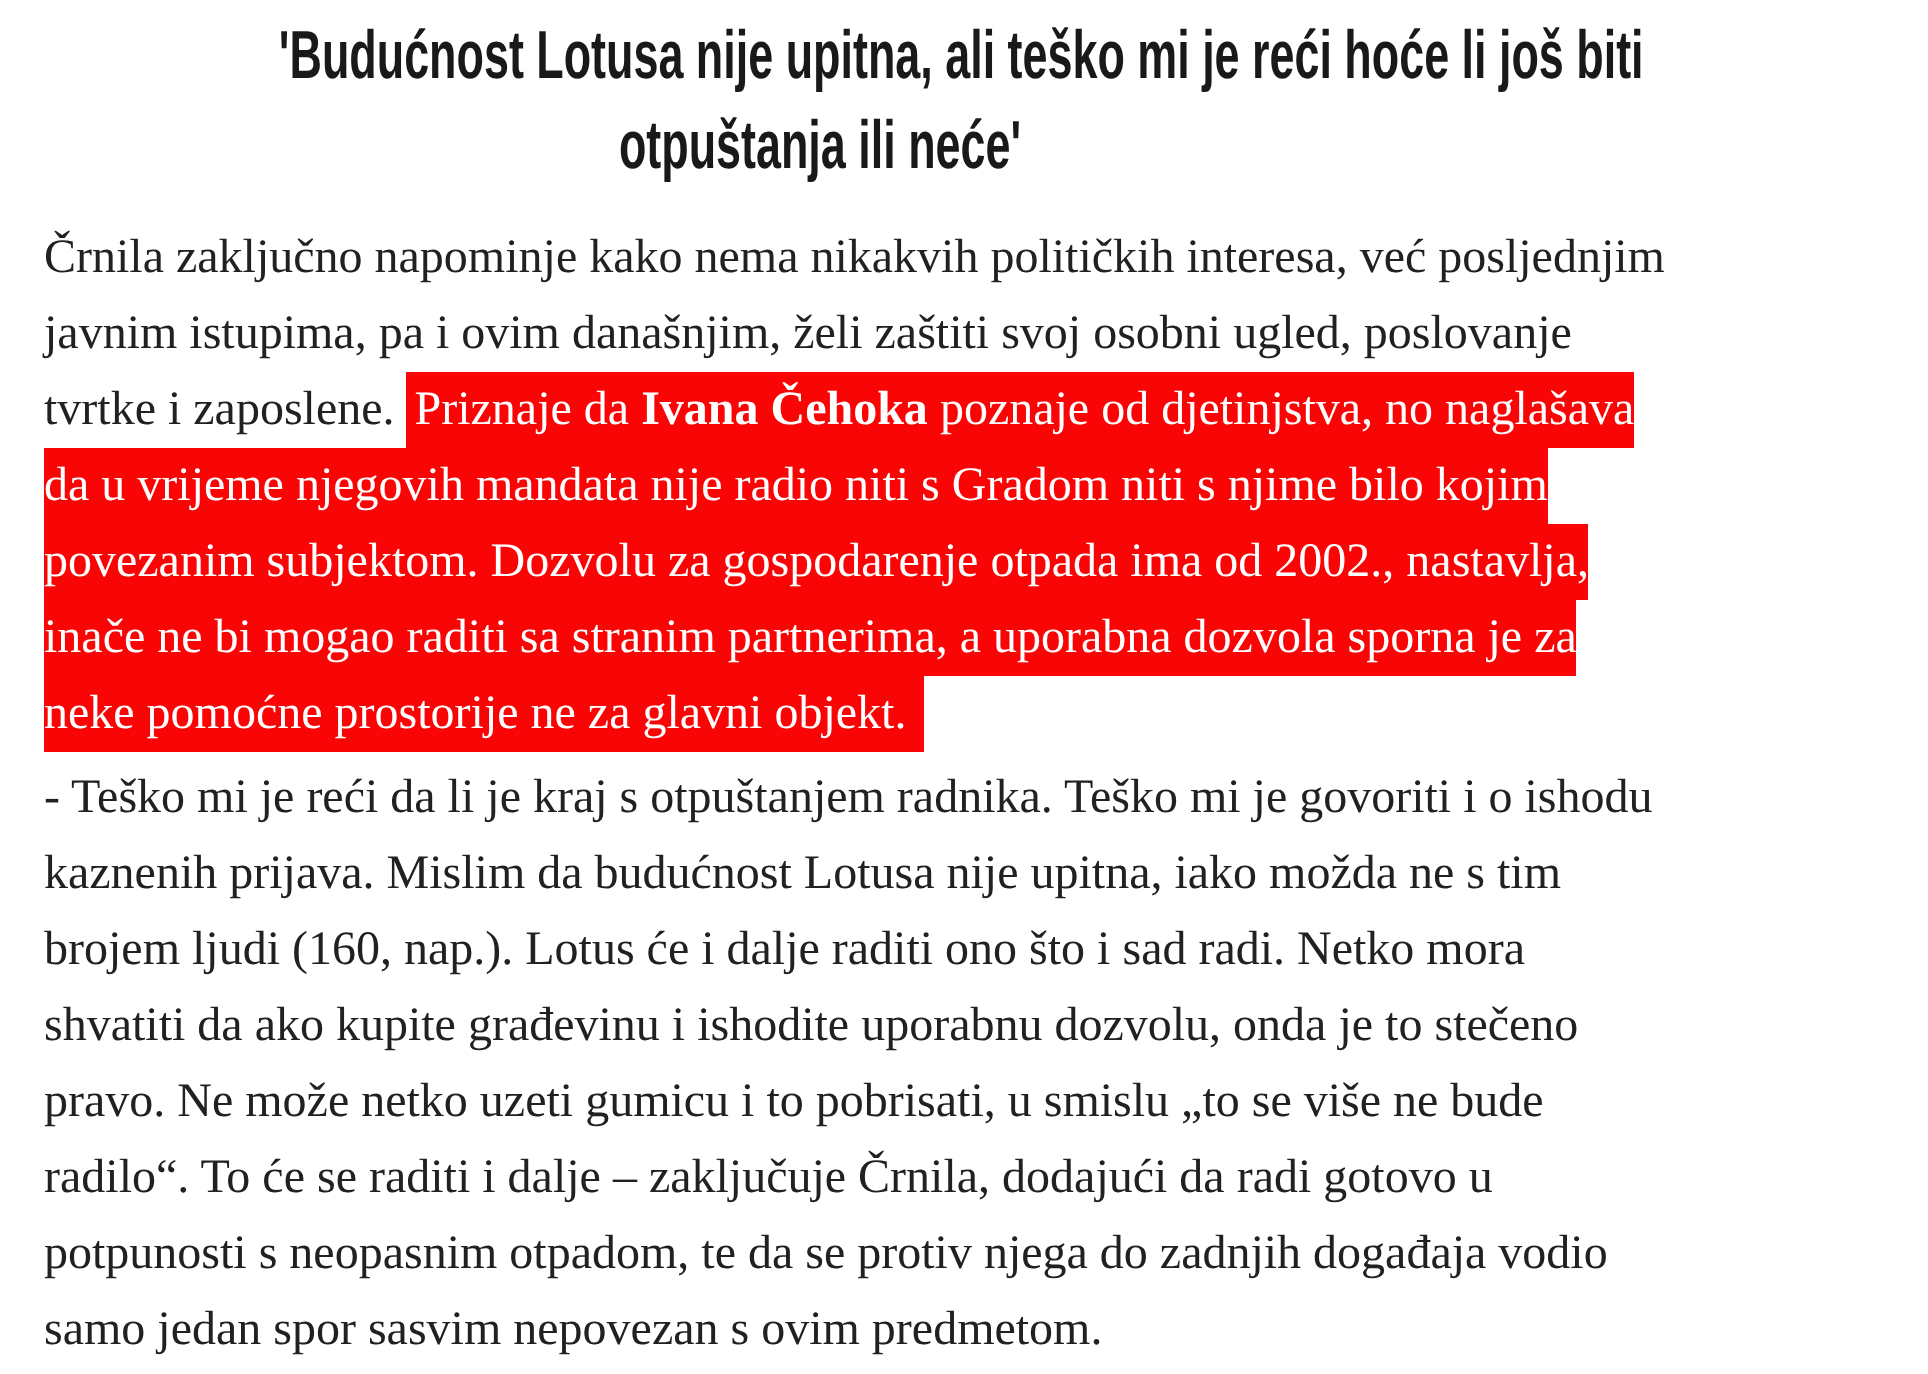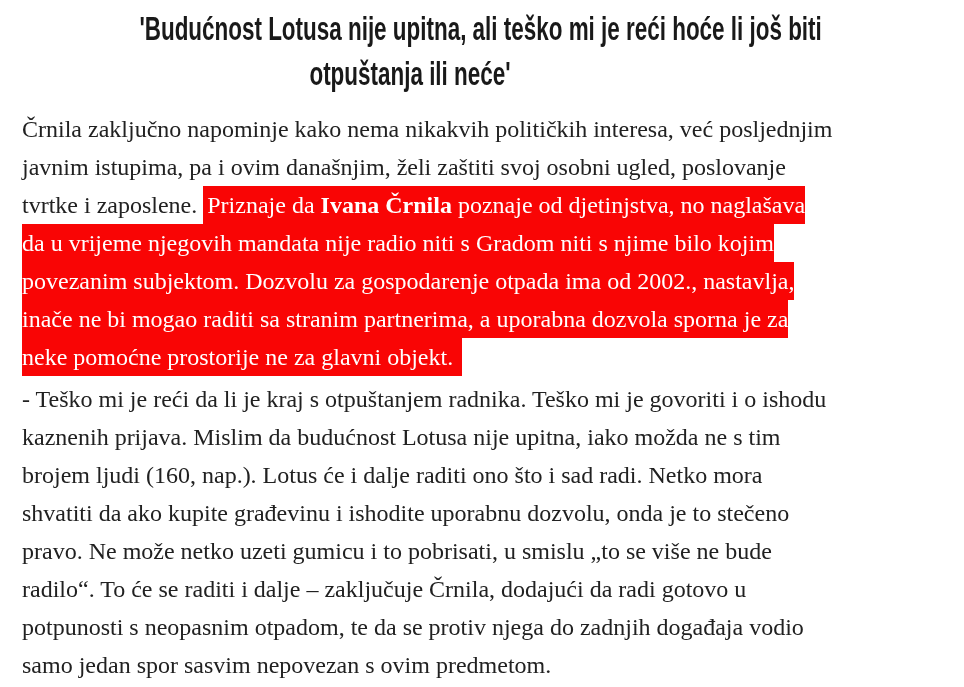--- a/index.html
+++ b/index.html
@@ -52,21 +52,21 @@
 </style>
 </head>
 <body>
 
 <article class="article">
   <h1 class="headline">'Budućnost Lotusa nije upitna, ali teško mi je reći hoće li još biti
 otpuštanja ili neće'</h1>
 
   <p class="para p1"><span>Črnila zaključno napominje kako nema nikakvih političkih interesa, već posljednjim
 javnim istupima, pa i ovim današnjim, želi zaštiti svoj osobni ugled, poslovanje
-tvrtke i zaposlene. </span><span class="hl"><span>Priznaje da </span><strong>Ivana Črnila</strong><span> poznaje od djetinjstva, no naglašava
+tvrtke i zaposlene. </span><span class="hl"><span>Priznaje da </span><strong>Ivana Čehoka</strong><span> poznaje od djetinjstva, no naglašava
 da u vrijeme njegovih mandata nije radio niti s Gradom niti s njime bilo kojim
 povezanim subjektom. Dozvolu za gospodarenje otpada ima od 2002., nastavlja,
 inače ne bi mogao raditi sa stranim partnerima, a uporabna dozvola sporna je za
 neke pomoćne prostorije ne za glavni objekt.</span></span></p>
 
   <p class="para p2">- Teško mi je reći da li je kraj s otpuštanjem radnika. Teško mi je govoriti i o ishodu
 kaznenih prijava. Mislim da budućnost Lotusa nije upitna, iako možda ne s tim
 brojem ljudi (160, nap.). Lotus će i dalje raditi ono što i sad radi. Netko mora
 shvatiti da ako kupite građevinu i ishodite uporabnu dozvolu, onda je to stečeno
 pravo. Ne može netko uzeti gumicu i to pobrisati, u smislu „to se više ne bude

